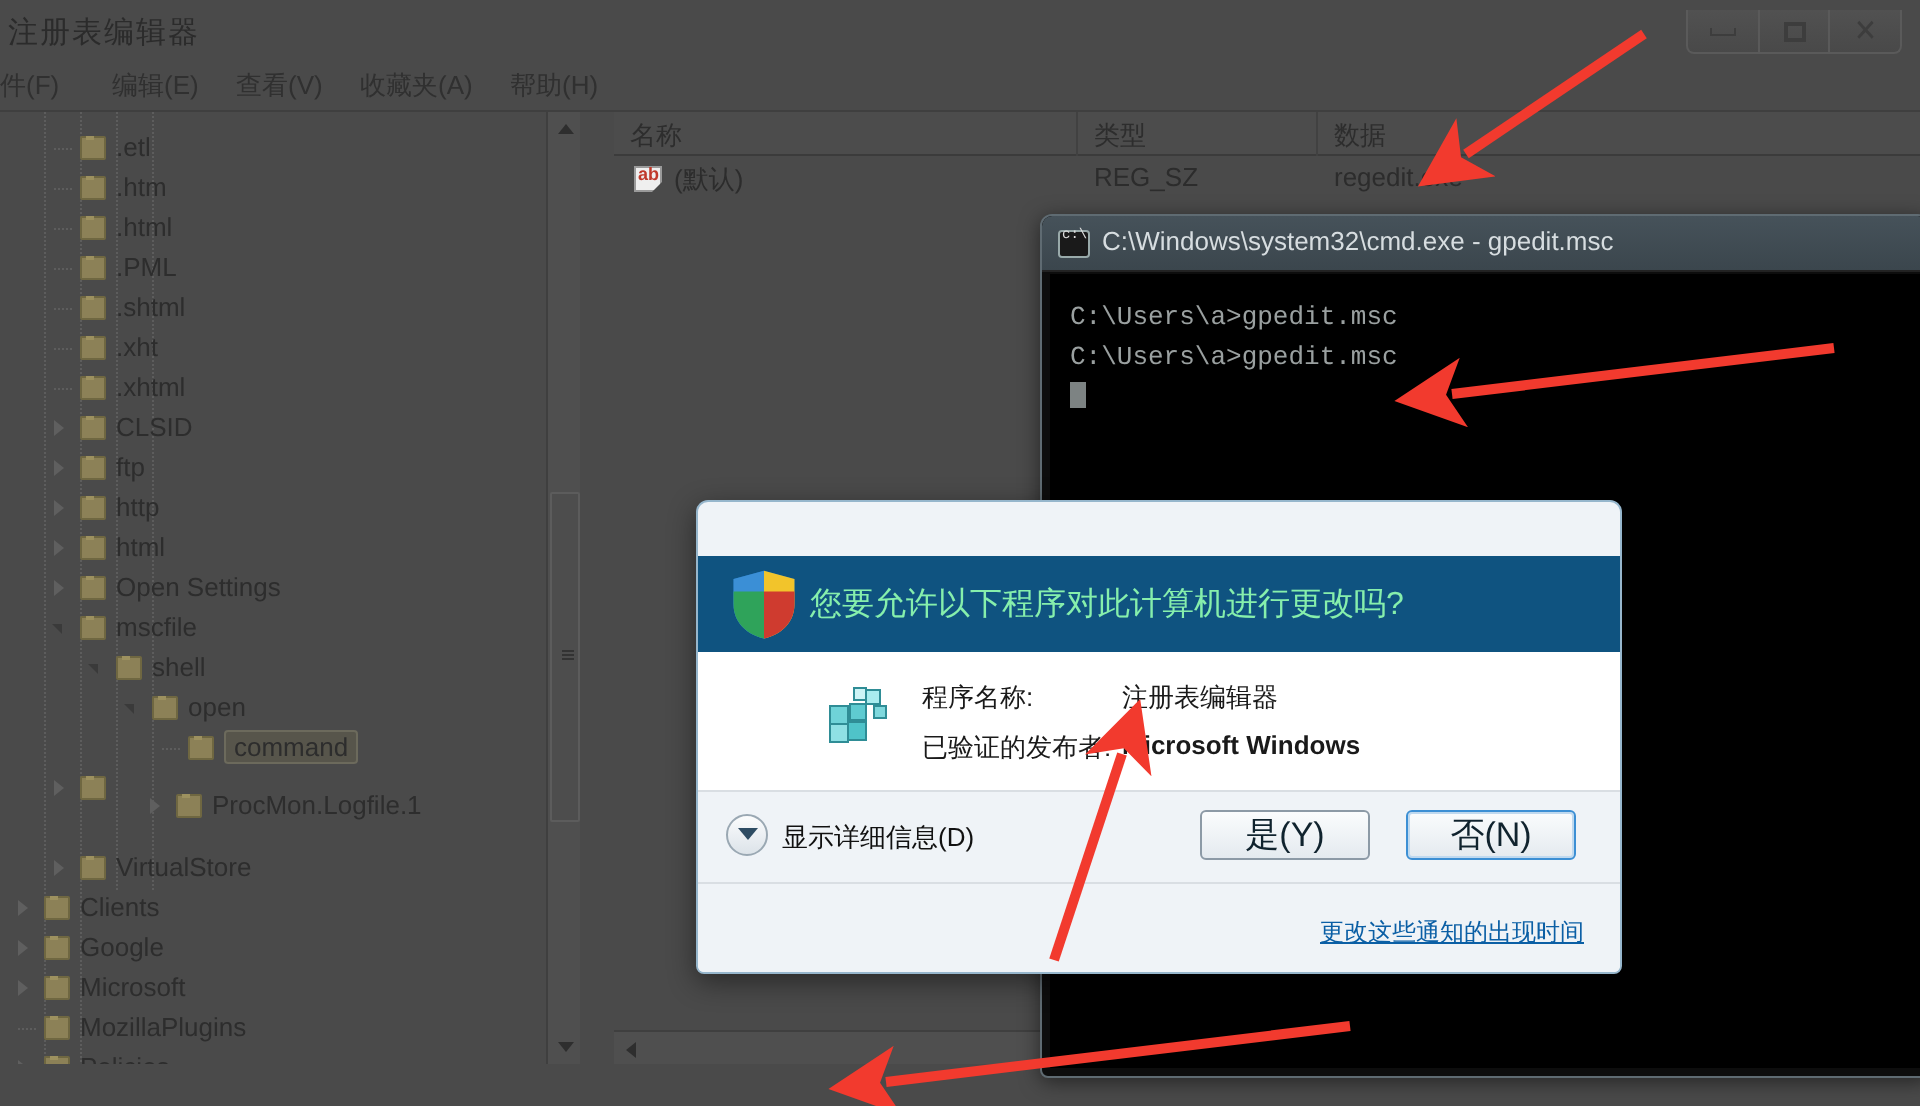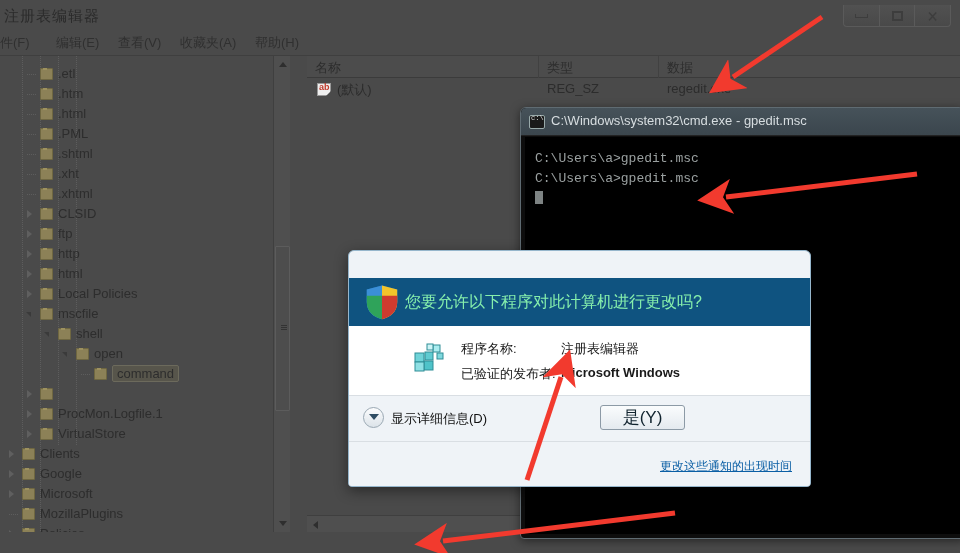--- a/index.html
+++ b/index.html
@@ -275,21 +275,21 @@
               <span class="tlabel" style="left: 58px; top: 2px;">http</span>
             </div>
             <div class="trow" style="top: 208px;">
               <i class="expander exp-closed" style="left: 26px; top: 6px;"></i>
               <i class="folder" style="left: 40px; top: 4px;"></i>
               <span class="tlabel" style="left: 58px; top: 2px;">html</span>
             </div>
             <div class="trow" style="top: 228px;">
               <i class="expander exp-closed" style="left: 26px; top: 6px;"></i>
               <i class="folder" style="left: 40px; top: 4px;"></i>
-              <span class="tlabel" style="left: 58px; top: 2px;">Local Policies</span>
+              <span class="tlabel" style="left: 58px; top: 2px;">Open Settings</span>
             </div>
             <div class="trow" style="top: 248px;">
               <i class="expander exp-open" style="left: 26px; top: 6px;"></i>
               <i class="folder" style="left: 40px; top: 4px;"></i>
               <span class="tlabel" style="left: 58px; top: 2px;">mscfile</span>
             </div>
             <div class="trow" style="top: 268px;">
               <i class="expander exp-open" style="left: 44px; top: 6px;"></i>
               <i class="folder" style="left: 58px; top: 4px;"></i>
               <span class="tlabel" style="left: 76px; top: 2px;">shell</span>
@@ -301,21 +301,21 @@
             </div>
             <div class="trow" style="top: 308px;">
               <i class="dots" style="left: 81px; top: 10px; width: 10px;"></i>
               <i class="folder" style="left: 94px; top: 4px;"></i>
               <span class="tlabel sel" style="left: 112px; top: 1px;">command</span>
             </div>
             <div class="trow" style="top: 328px;">
               <i class="expander exp-closed" style="left: 26px; top: 6px;"></i>
               <i class="folder" style="left: 40px; top: 4px;"></i>
             </div>
-            <div class="trow" style="top: 348px;">
+            <div class="trow" style="top: 337px; margin-left: 48px;">
               <i class="expander exp-closed" style="left: 26px; top: 6px;"></i>
               <i class="folder" style="left: 40px; top: 4px;"></i>
               <span class="tlabel" style="left: 58px; top: 2px;">ProcMon.Logfile.1</span>
             </div>
             <div class="trow" style="top: 368px;">
               <i class="expander exp-closed" style="left: 26px; top: 6px;"></i>
               <i class="folder" style="left: 40px; top: 4px;"></i>
               <span class="tlabel" style="left: 58px; top: 2px;">VirtualStore</span>
             </div>
             <div class="trow" style="top: 388px;">
@@ -429,20 +429,21 @@
       <div class="uac-lbl" style="left:112px;top:39px;">已验证的发布者:</div>
       <div class="uac-val bold" style="left:212px;top:39px;">Microsoft Windows</div>
     </div>
 
     <div class="uac-sep" style="top:144px;"></div>
 
     <div class="uac-detail">
       <div class="chev"></div>
       <div class="det-lbl">显示详细信息(D)</div>
       <div class="btn btn-yes">是(Y)</div>
+      <div class="btn btn-no">否(N)</div>
     </div>
 
     <div class="uac-foot">
       <div class="uac-link">更改这些通知的出现时间</div>
     </div>
   </div>
 
   <svg class="arrows" viewBox="0 0 960 553">
     <defs>
       <marker id="ah" markerWidth="7" markerHeight="7" refX="1.2" refY="3.5" orient="auto">

